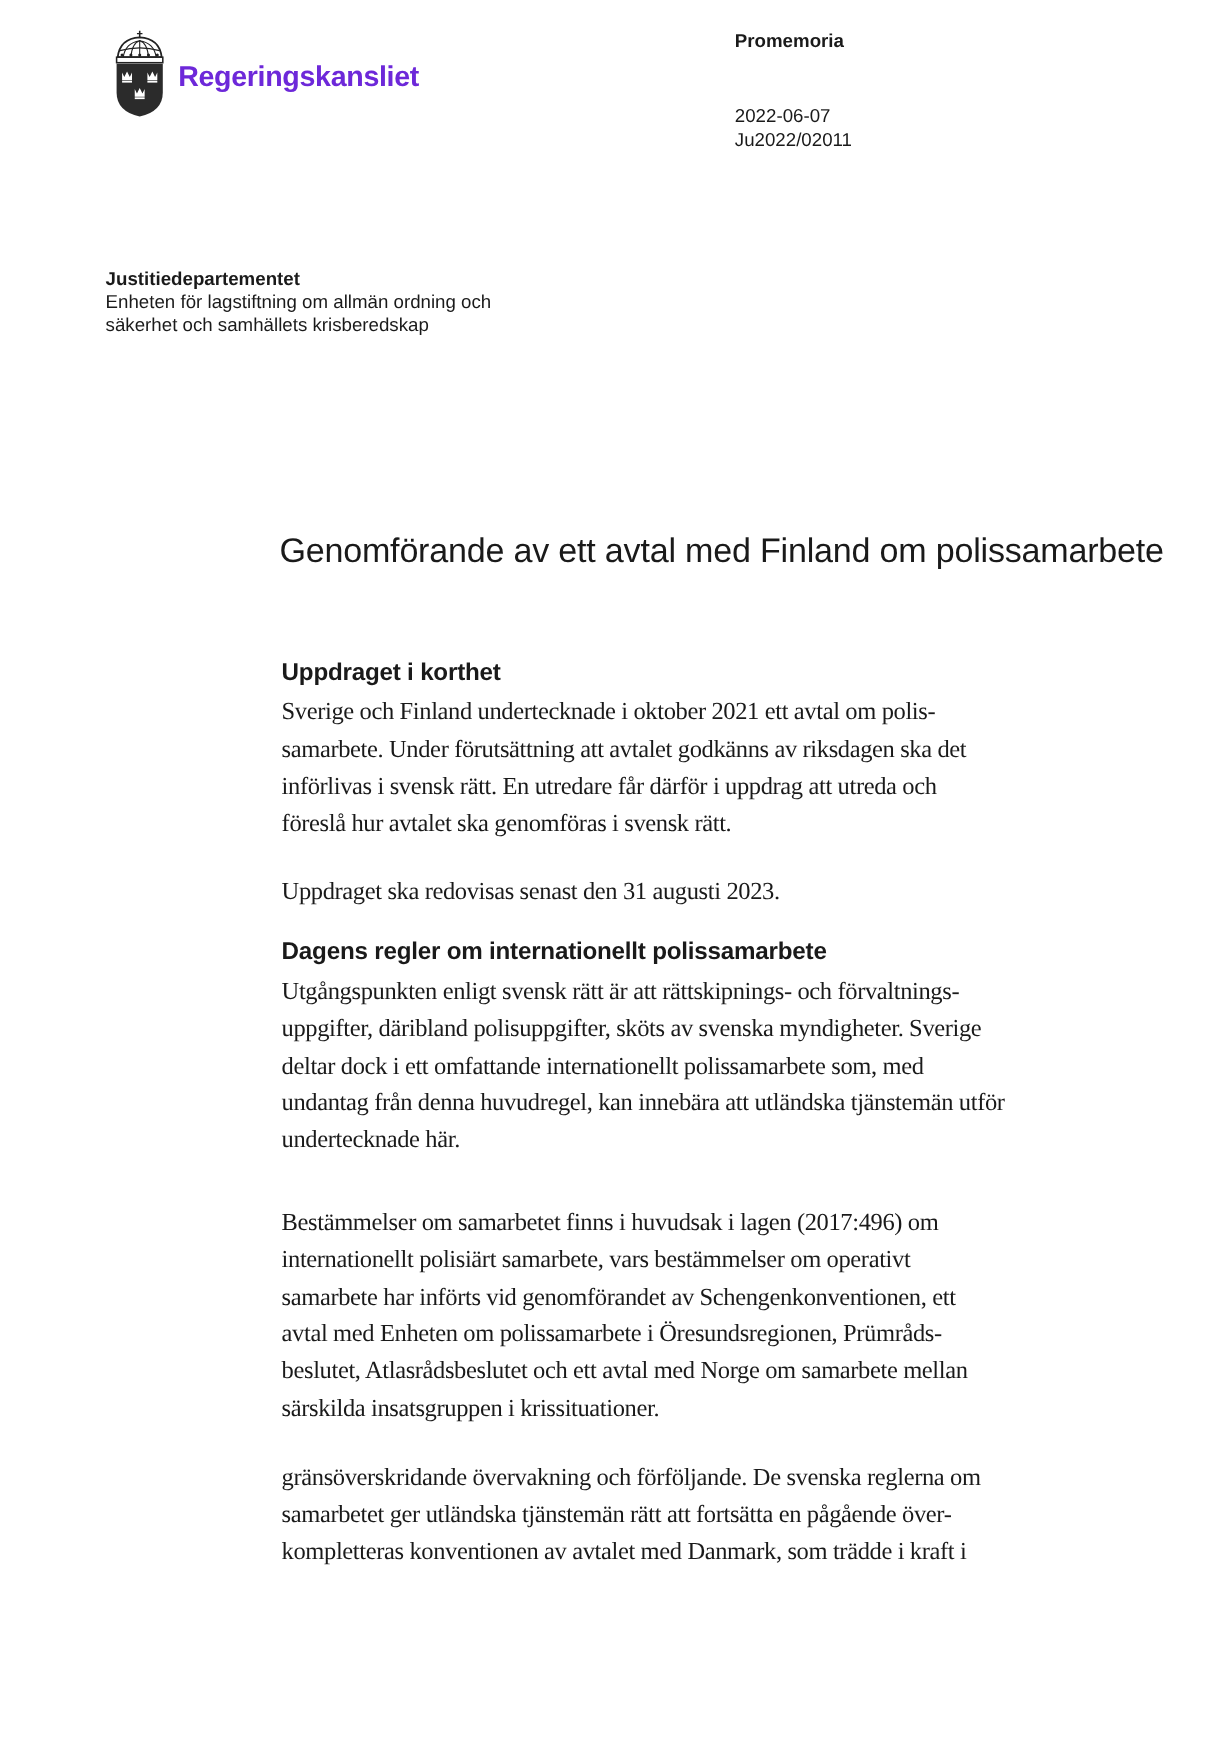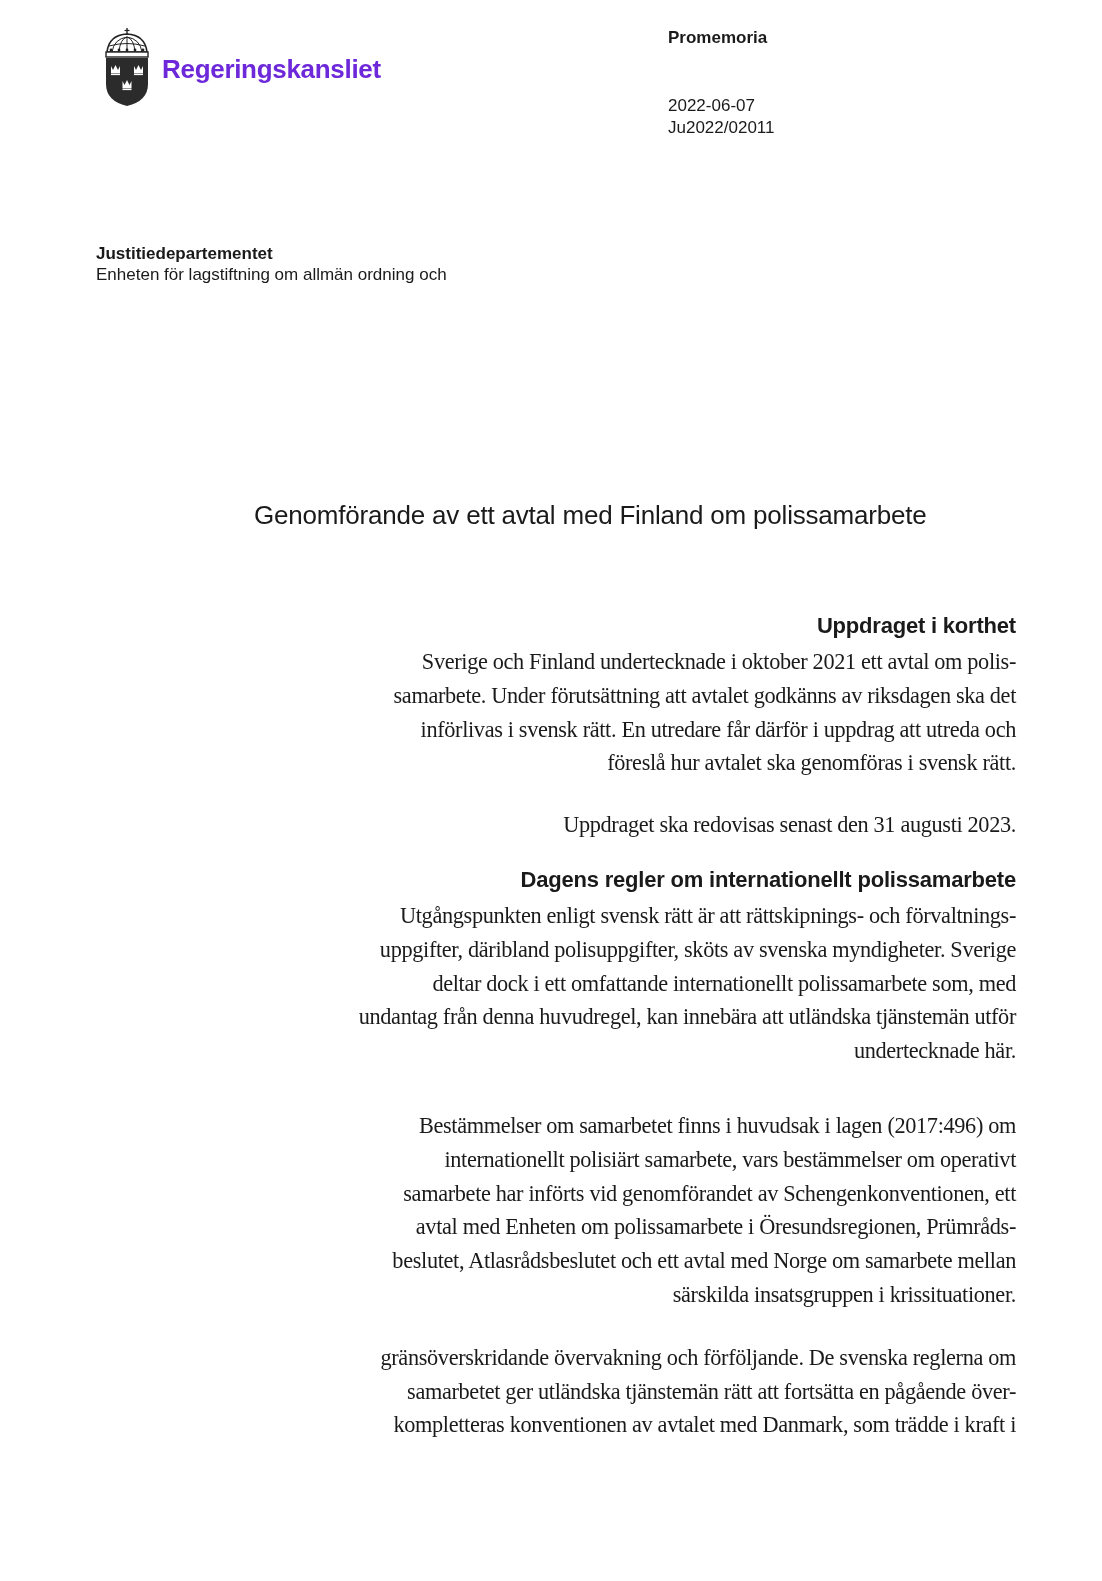--- a/index.html
+++ b/index.html
@@ -11,23 +11,23 @@
     .logo svg { width: 48px; height: 82px; display: block; }
     .org-name { position: absolute; left: 162px; top: 54px; font-size: 26px; font-weight: bold; letter-spacing: -0.3px; color: #6d28d9; }
 
     .doctype { position: absolute; left: 668px; top: 28px; font-size: 17px; font-weight: bold; }
     .date { position: absolute; left: 668px; top: 95px; font-size: 17px; line-height: 22px; }
     .dnr { position: absolute; left: 668px; top: 117px; font-size: 17px; line-height: 22px; }
 
     .dept-block { position: absolute; left: 96px; top: 227px; font-size: 17px; line-height: 21px; margin-top: 16px; }
     .dept-name { font-weight: bold; }
 
-    .main-title { position: absolute; left: 254px; top: 500px; font-size: 26px; letter-spacing: -0.2px; white-space: nowrap; }
+    .main-title { position: absolute; left: 254px; top: 483px; font-size: 31px; letter-spacing: -0.2px; white-space: nowrap; }
 
-    .content { position: absolute; left: 256px; top: 611px; width: 760px; text-align: right; }
+    .content { position: absolute; left: 256px; top: 596px; width: 760px; }
     .h2 { font-size: 22px; margin: 0; letter-spacing: -0.2px; line-height: 30px; }
     .p { font-size: 22.3px; line-height: 33.8px; margin: 0; letter-spacing: -0.35px; }
     .line { display: block; white-space: nowrap; }
   </style>
 </head>
 <body>
 
 <div class="logo">
   <svg viewBox="0 0 48 82" xmlns="http://www.w3.org/2000/svg">
 
@@ -57,20 +57,21 @@
 </div>
 <div class="org-name sans">Regeringskansliet</div>
 
 <div class="doctype sans">Promemoria</div>
 <div class="date sans">2022-06-07</div>
 <div class="dnr sans">Ju2022/02011</div>
 
 <div class="dept-block sans">
   <div class="dept-name">Justitiedepartementet</div>
   <div>Enheten för lagstiftning om allmän ordning och</div>
+  <div>säkerhet och samhällets krisberedskap</div>
 </div>
 
 <div class="main-title sans">Genomförande av ett avtal med Finland om polissamarbete</div>
 
 <div class="content">
 
   <h2 class="h2 sans" style="margin-top:0;">Uppdraget i korthet</h2>
   <div class="p serif" style="margin-top:4px;">
     <span class="line">Sverige och Finland undertecknade i oktober 2021 ett avtal om polis-</span>
     <span class="line">samarbete. Under förutsättning att avtalet godkänns av riksdagen ska det</span>

